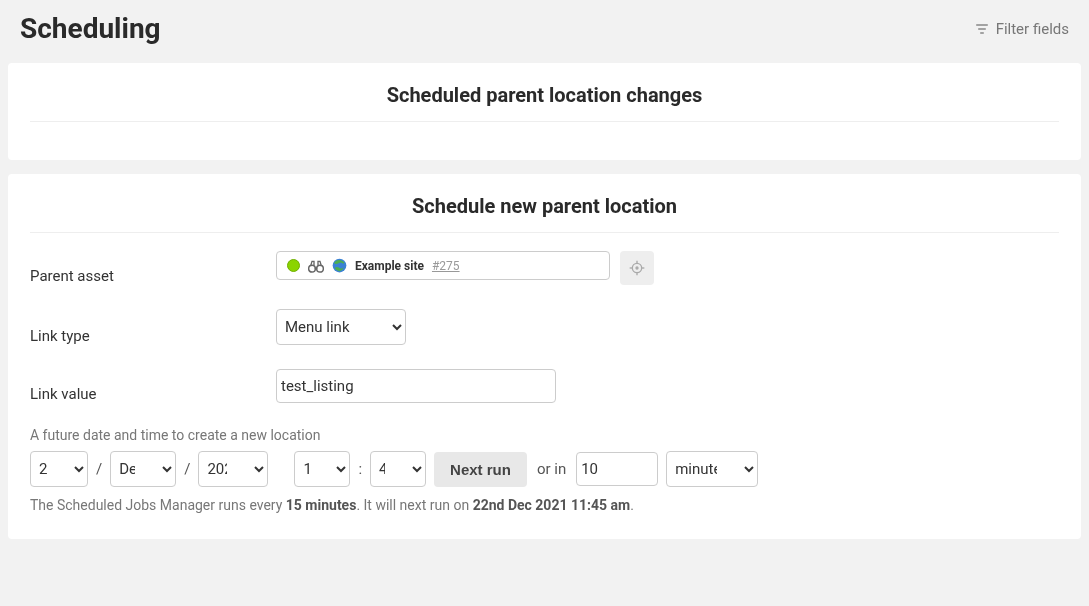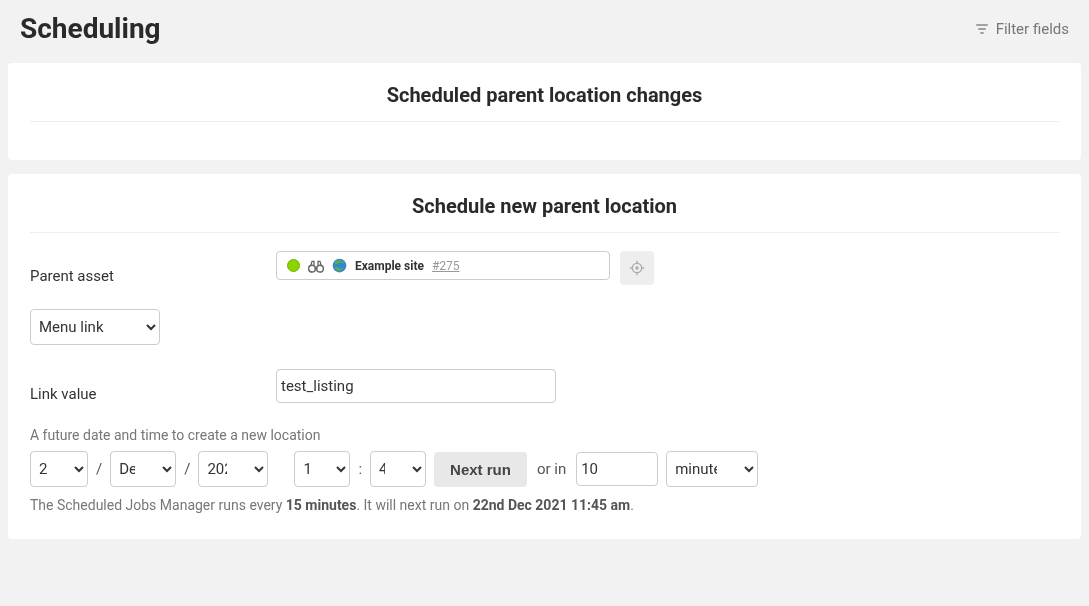--- a/index.html
+++ b/index.html
@@ -200,20 +200,21 @@
             <line x1="1" y1="12" x2="6" y2="12"></line>
             <line x1="18" y1="12" x2="23" y2="12"></line>
             <circle cx="12" cy="12" r="1.5" fill="#aaa"></circle>
           </svg>
         </span>
       </span>
     </div>
   </div>
 
   <div class="form-row">
+    <div class="form-label">Link type</div>
     <div class="form-field">
       <select class="link-type-select">
         <option>Menu link</option>
       </select>
     </div>
   </div>
 
   <div class="form-row">
     <div class="form-label">Link value</div>
     <div class="form-field">

